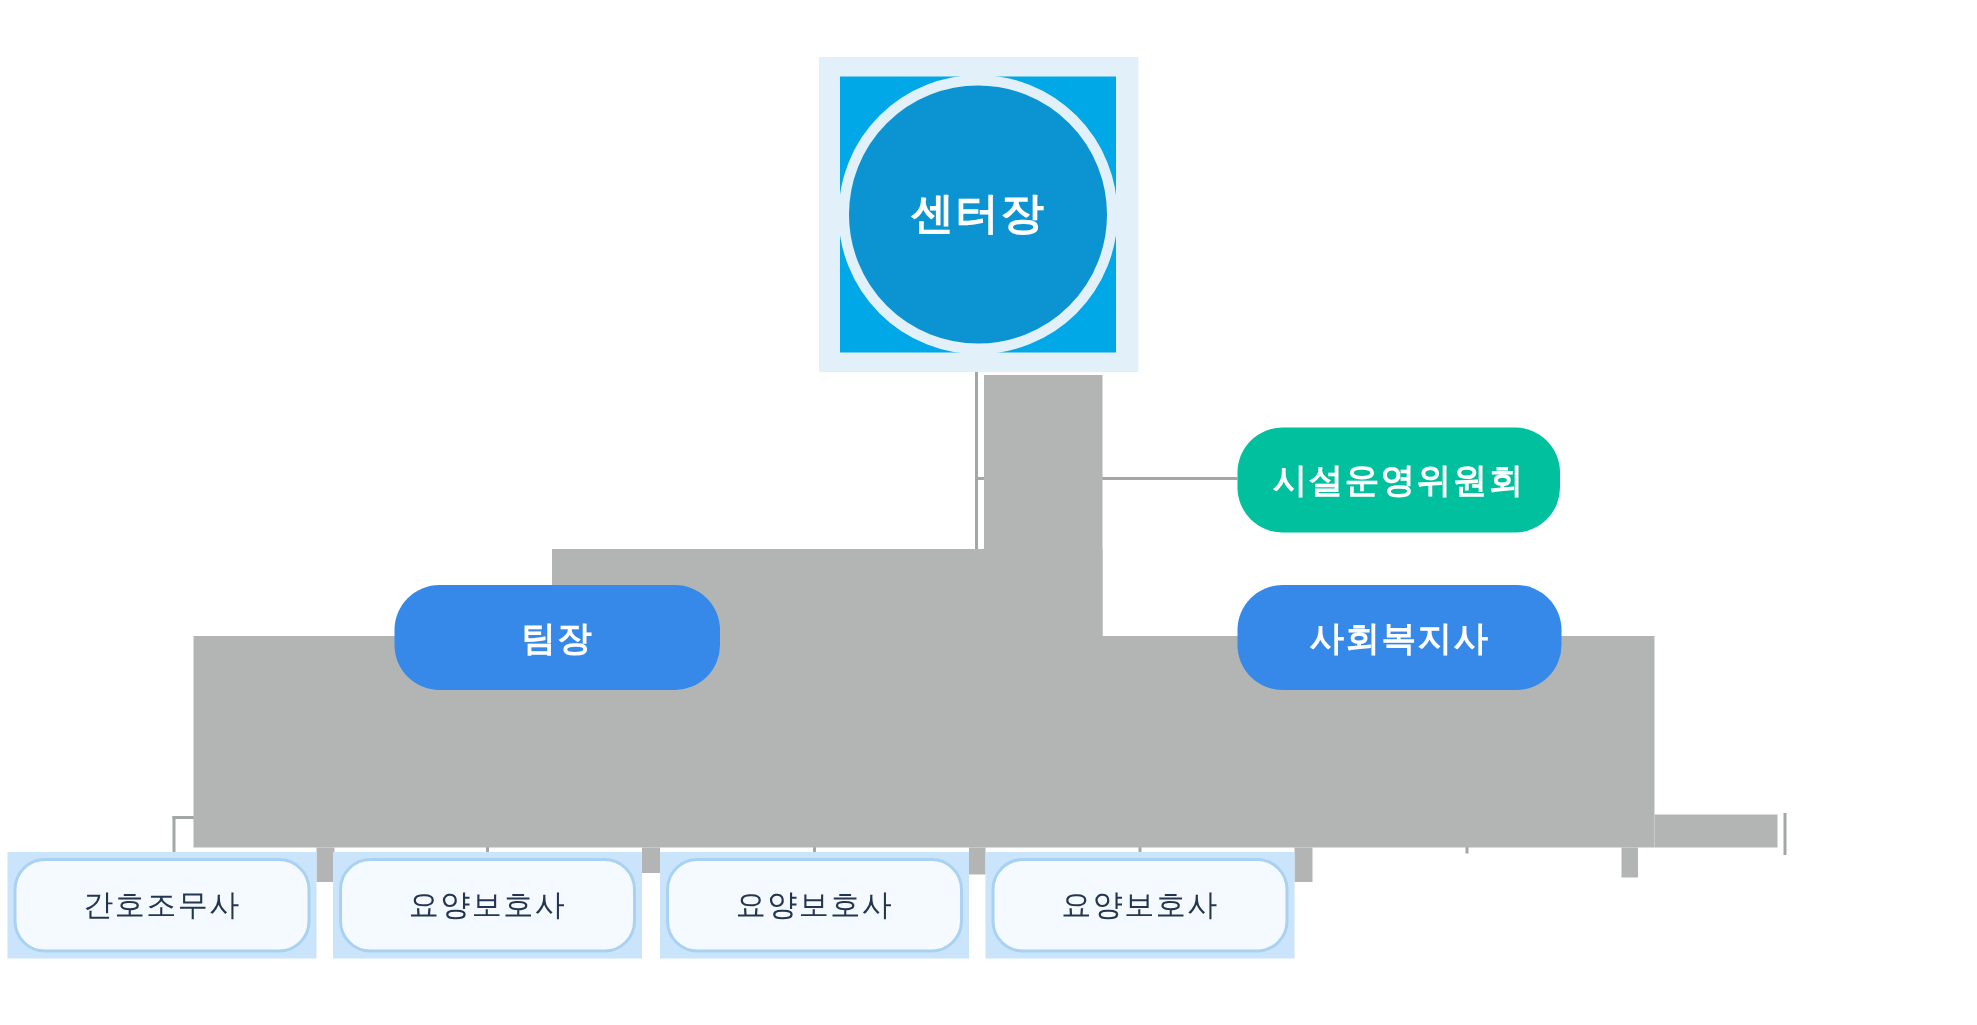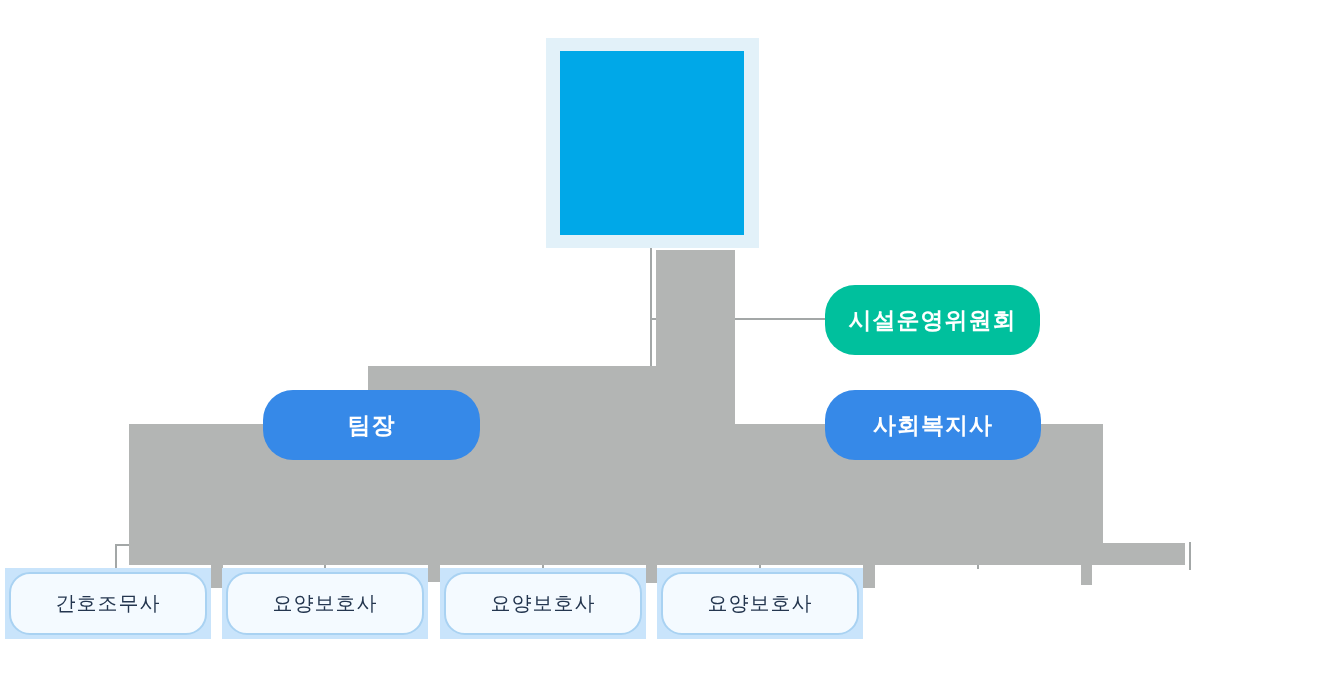--- a/index.html
+++ b/index.html
@@ -85,20 +85,21 @@
   <div class="abs bar" style="left:129px; top:424px; width:974px; height:141px;"></div>
   <div class="abs bar" style="left:1103px; top:543px; width:82px; height:22px;"></div>
   <div class="abs bar" style="left:211px; top:565px; width:12px; height:23px;"></div>
   <div class="abs bar" style="left:428px; top:565px; width:12px; height:17px;"></div>
   <div class="abs bar" style="left:646px; top:565px; width:11px; height:18px;"></div>
   <div class="abs bar" style="left:863px; top:565px; width:12px; height:23px;"></div>
   <div class="abs bar" style="left:1081px; top:565px; width:11px; height:20px;"></div>
 
   <div class="abs root-backdrop"></div>
   <div class="abs root-square"></div>
+  <div class="abs root-circle">센터장</div>
 
   <div class="abs midbox blue box-team">팀장</div>
   <div class="abs midbox green box-committee">시설운영위원회</div>
   <div class="abs midbox blue box-social">사회복지사</div>
 
   <div class="abs staff-backing" style="left:5px;">
     <div class="staff-card">간호조무사</div>
   </div>
   <div class="abs staff-backing" style="left:222px;">
     <div class="staff-card">요양보호사</div>

